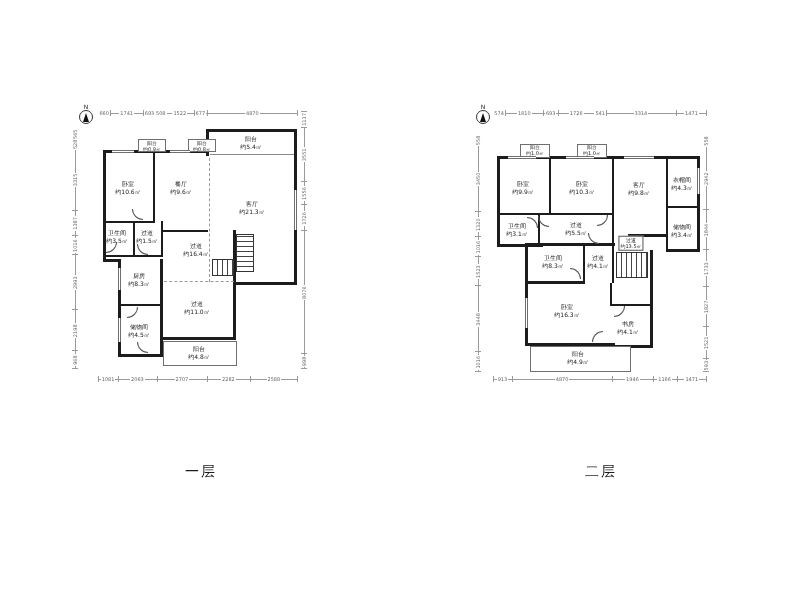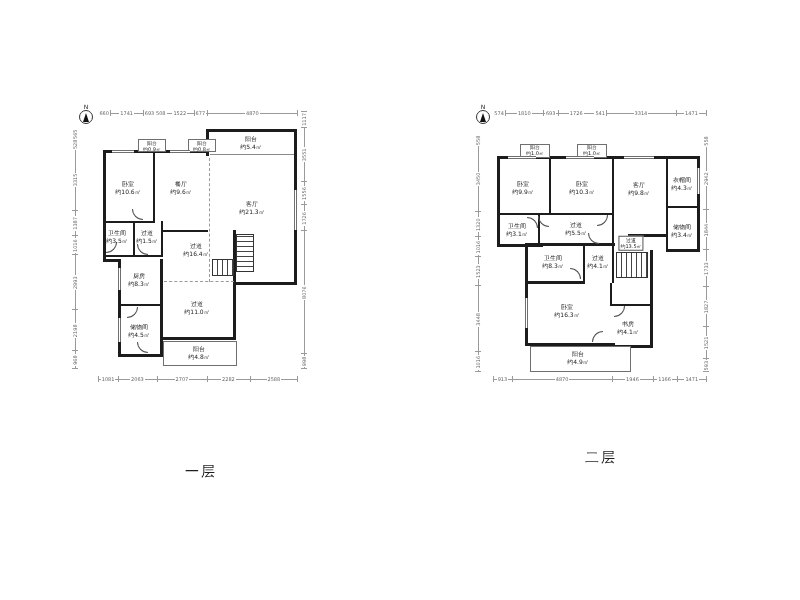--- a/index.html
+++ b/index.html
@@ -427,15 +427,15 @@
     </div>
   <div class="room" style="left:628px;top:327px">
       <div>书房</div>
       <div>约4.1㎡</div>
     </div>
   <div class="room" style="left:578px;top:357px">
       <div>阳台</div>
       <div>约4.9㎡</div>
     </div>
 
-  <div class="floor-title" style="left:585px;top:449px">二层</div>
+  <div class="floor-title" style="left:585px;top:463px">二层</div>
 
 </div>
 
 </body></html>

